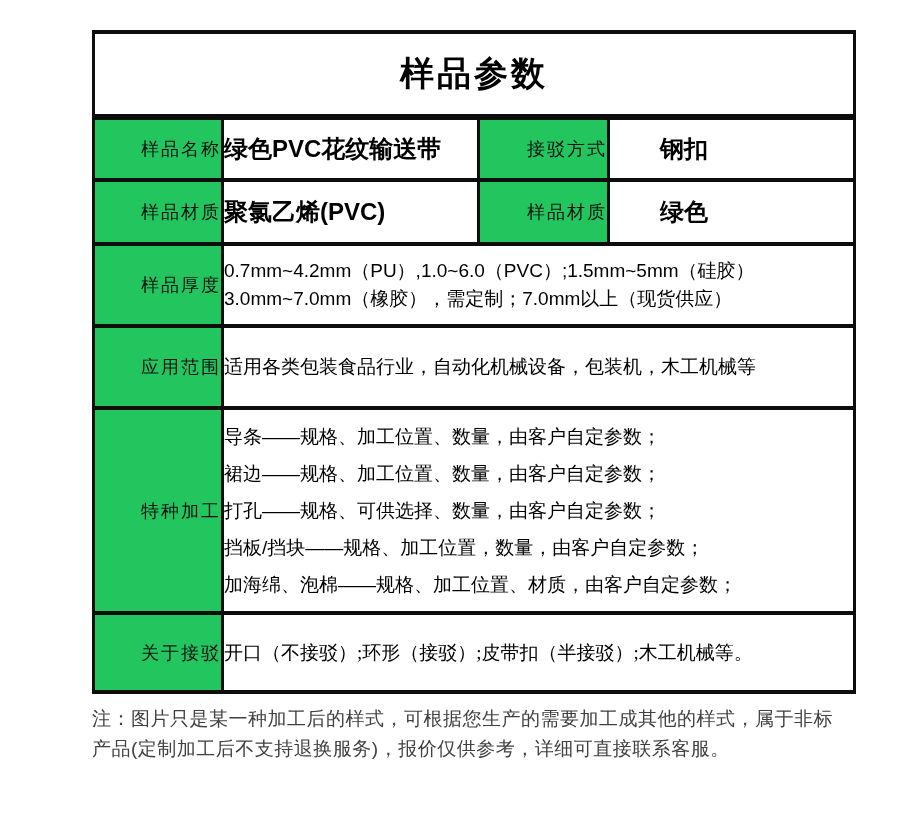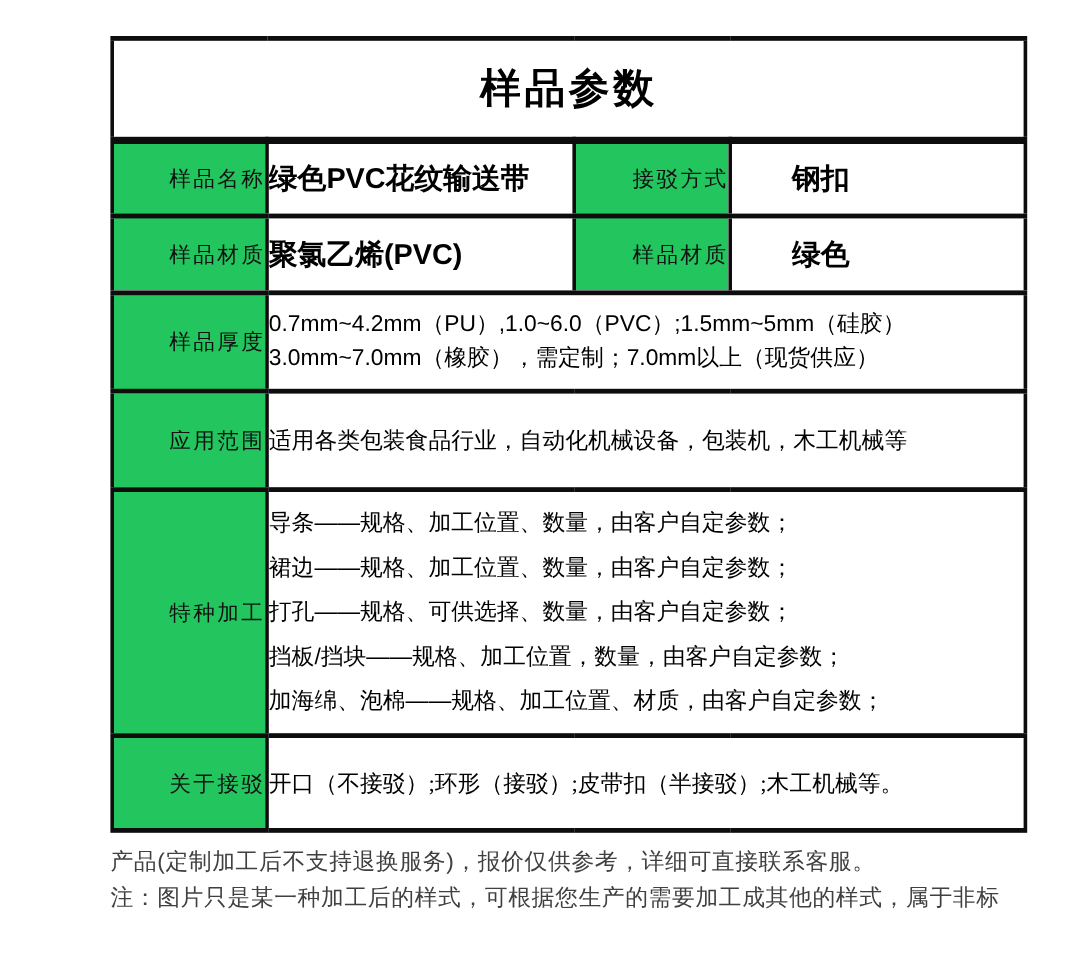--- a/index.html
+++ b/index.html
@@ -132,17 +132,17 @@
       </td>
     </tr>
     <tr class="r6">
       <td class="lbl">关于接驳</td>
       <td class="val" colspan="3">开口（不接驳）;环形（接驳）;皮带扣（半接驳）;木工机械等。</td>
     </tr>
   </tbody>
     </table>
 
   <div class="footnote">
+    <div>注：图片只是某一种加工后的样式，可根据您生产的需要加工成其他的样式，属于非标</div>
     <div>产品(定制加工后不支持退换服务)，报价仅供参考，详细可直接联系客服。</div>
-    <div>注：图片只是某一种加工后的样式，可根据您生产的需要加工成其他的样式，属于非标</div>
   </div>
 
 </div>
 
 </body></html>

